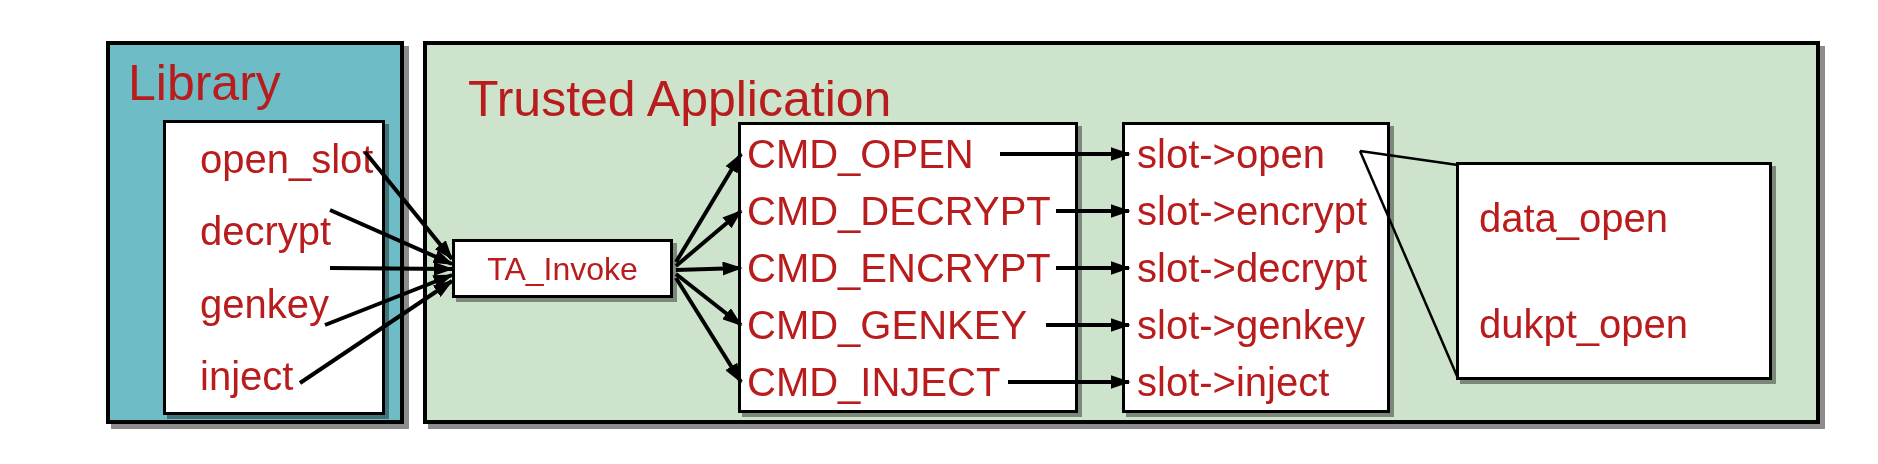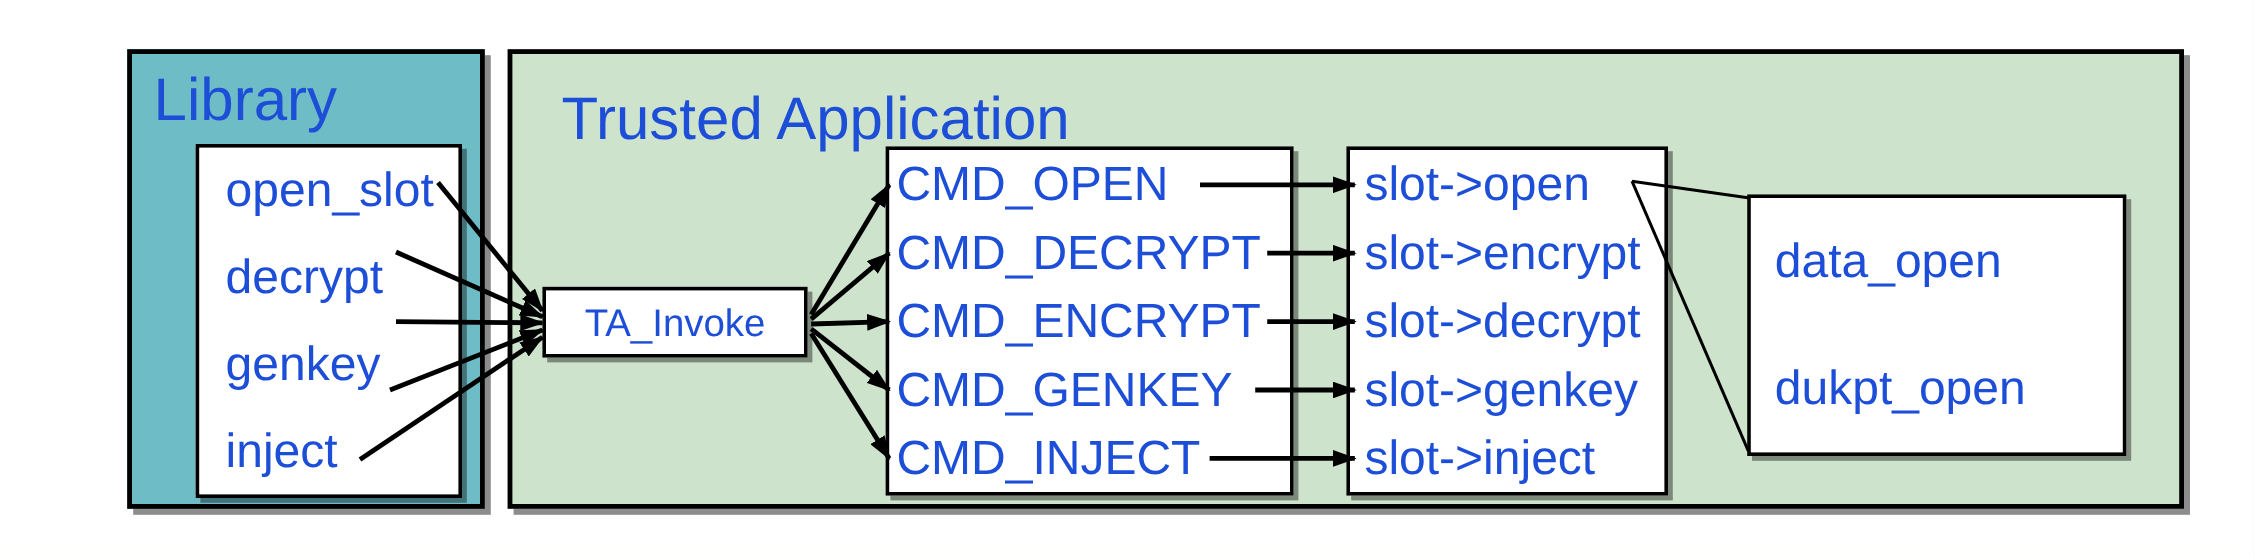--- a/index.html
+++ b/index.html
@@ -1,19 +1,19 @@
 <!DOCTYPE html>
 <html style="--library-bg: #6ebcc6; --ta-bg: #cee3cb; --panel-bg: #ffffff; --line: #000000;"><head>
 <meta charset="utf-8">
 <style>
   html,body{margin:0;padding:0;background:#ffffff;}
   .stage{
     position:relative;width:1878px;height:464px;overflow:hidden;
     font-family:"Liberation Sans","DejaVu Sans",sans-serif;
-    color:#1d4ed8;background:#ffffff;
+    color:#b91c1c;background:#ffffff;
   }
   .group-box{
     position:absolute;border:4px solid #000;box-sizing:border-box;
     box-shadow:5px 5px 0 rgba(0,0,0,0.45);
   }
   .library-box{left:106px;top:41px;width:298px;height:383px;background:var(--library-bg,#6ebcc6);}
   .ta-box{left:423px;top:41px;width:1397px;height:383px;background:var(--ta-bg,#cee3cb);}
   .group-title{
     position:absolute;font-size:50px;line-height:1;white-space:nowrap;
   }
@@ -25,21 +25,21 @@
     display:flex;flex-direction:column;
   }
   .lib-items{left:163px;top:120px;width:222px;height:295px;}
   .cmd-items{left:738px;top:122px;width:340px;height:291px;}
   .slot-items{left:1122px;top:122px;width:268px;height:291px;}
   .open-items{left:1456px;top:162px;width:316px;height:218px;}
   .row{
     flex:1;display:flex;align-items:center;
     font-size:40px;line-height:1;white-space:nowrap;
   }
-  .lib-items .row{padding-left:22px;}
+  .lib-items .row{padding-left:34px;}
   .cmd-items .row{padding-left:6px;}
   .slot-items .row{padding-left:12px;}
   .open-items .row{padding-left:20px;}
   .invoke-box{
     left:452px;top:239px;width:221px;height:59px;
     align-items:center;justify-content:center;flex-direction:row;
     font-size:32px;line-height:1;white-space:nowrap;
   }
   .overlay{
     position:absolute;left:0;top:0;width:1878px;height:464px;

